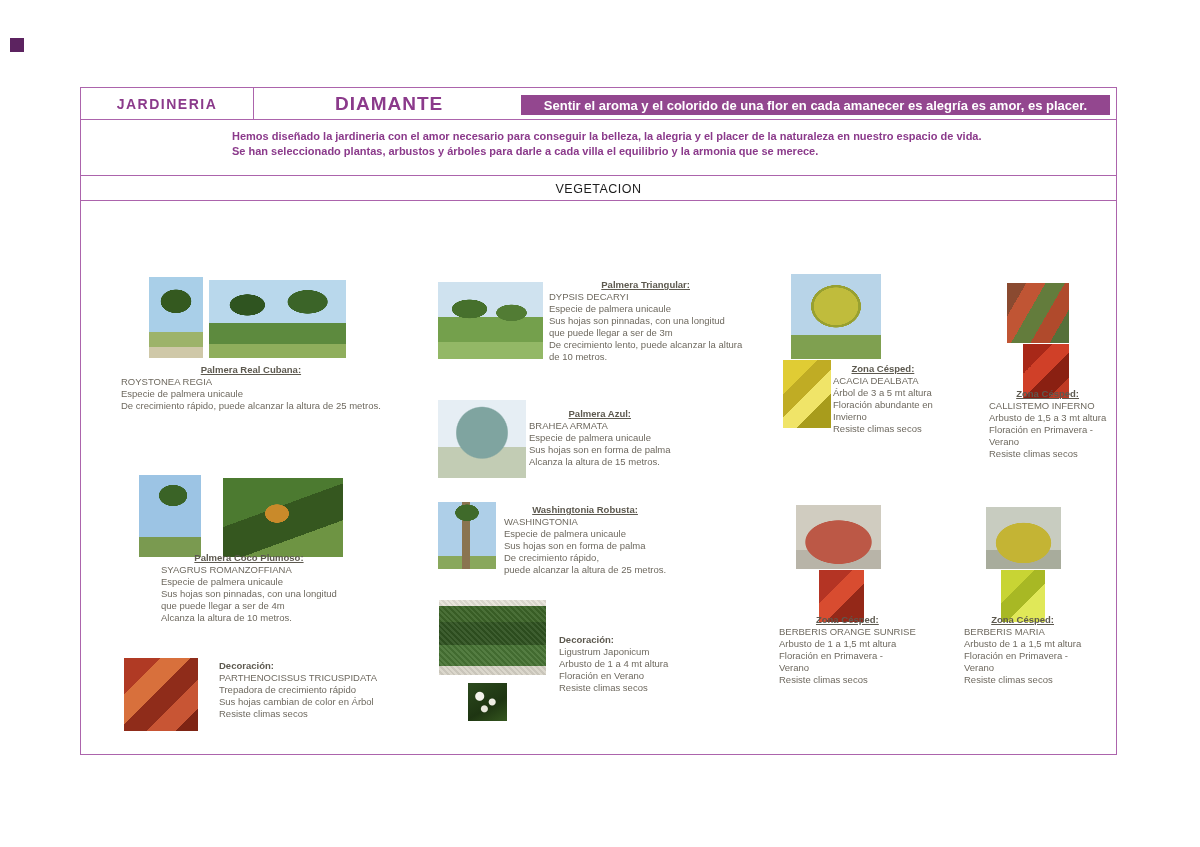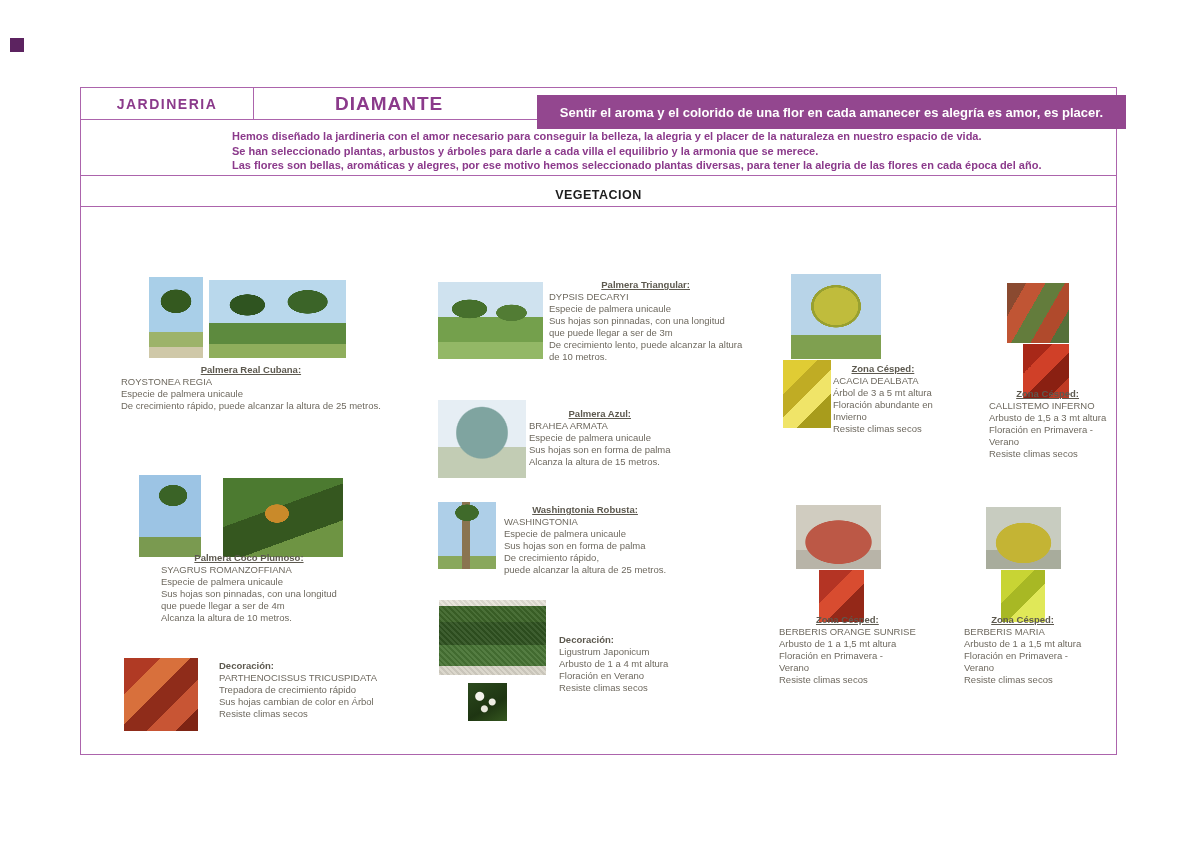--- a/index.html
+++ b/index.html
@@ -18,33 +18,33 @@
   .doc{position:absolute;left:80px;top:87px;width:1037px;height:668px;border:1px solid var(--border);}
 
   
   .row-header{position:absolute;left:0;top:0;width:100%;height:32px;border-bottom:1px solid var(--border);}
   .cell-jardineria{position:absolute;left:0;top:0;width:173px;height:100%;border-right:1px solid var(--border);
     display:flex;align-items:center;justify-content:center;
     color:var(--purple-text);font-weight:bold;font-size:14px;letter-spacing:1.5px;}
   .cell-diamante{position:absolute;left:174px;top:0;width:274px;height:100%;
     display:flex;align-items:center;padding-left:33px;
     color:var(--purple-text);font-weight:bold;font-size:19px;letter-spacing:1px;margin-left:47px;}
-  .banner{position:absolute;left:456px;top:7px;width:589px;height:34px;background:var(--banner-bg);
+  .banner{position:absolute;left:440px;top:7px;width:589px;height:20px;background:var(--banner-bg);
     display:flex;align-items:center;justify-content:center;color:#fff;font-weight:bold;font-size:13px;
     white-space:nowrap;z-index:3;}
 
   
   .row-intro{position:absolute;left:0;top:33px;width:100%;height:55px;border-bottom:1px solid var(--border);
     padding:8px 0 0 151px;color:var(--purple-text);font-weight:bold;font-size:11px;}
   .row-intro div{line-height:14.5px;white-space:nowrap;}
 
   
   .row-veg{position:absolute;left:0;top:89px;width:100%;height:24px;border-bottom:1px solid var(--border);
-    display:flex;align-items:center;justify-content:center;color:#1d1d1d;font-weight:700;
-    font-size:12.5px;letter-spacing:.5px;margin-top:6px;}
+    display:flex;align-items:center;justify-content:center;color:#1d1d1d;font-weight:400;
+    font-size:12.5px;letter-spacing:.5px;}
 
   
   .content{position:absolute;left:0;top:114px;width:100%;height:552px;}
 
   .plant{position:absolute;font-size:9.5px;color:var(--body-text);}
   .plant .ph-heading{font-weight:bold;color:var(--heading-text);line-height:12px;white-space:nowrap;}
   .plant .ph-heading.u{text-decoration:underline;text-align:center;}
   .plant .ph-lines div{line-height:12px;white-space:nowrap;}
 
   .photo{position:absolute;}
@@ -106,21 +106,20 @@
 
     <div class="row-header">
       <div class="cell-jardineria">JARDINERIA</div>
       <div class="cell-diamante">DIAMANTE</div>
     </div>
     <div class="banner">Sentir el aroma y el colorido de una flor en cada amanecer es alegría es amor, es placer.</div>
 
     <div class="row-intro">
         <div>Hemos diseñado la jardineria con el amor necesario para conseguir la belleza, la alegria y el placer de la naturaleza en nuestro espacio de vida.</div>
         <div>Se han seleccionado plantas, arbustos y árboles para darle a cada villa el equilibrio y la armonia que se merece.</div>
-        <div>Las flores son bellas, aromáticas y alegres, por ese motivo hemos seleccionado plantas diversas, para tener la alegria de las flores en cada época del año.</div>
       </div>
 
     <div class="row-veg">VEGETACION</div>
 
     <div class="content">
 
       <div class="photo ph-palm-portrait" style="left:68px;top:75px;width:54px;height:81px"></div>
       <div class="photo ph-palms-landscape" style="left:128px;top:78px;width:137px;height:78px"></div>
       <div class="photo ph-palm-sky" style="left:58px;top:273px;width:62px;height:82px"></div>
       <div class="photo ph-date-palm" style="left:142px;top:276px;width:120px;height:79px"></div>

